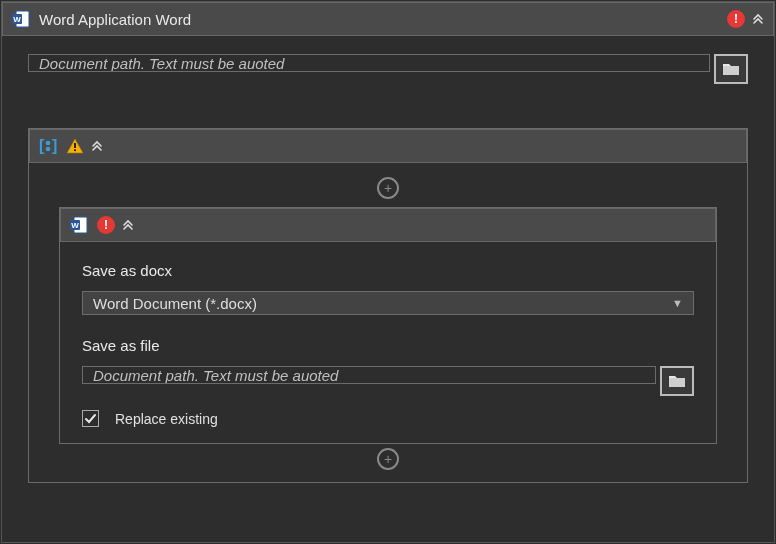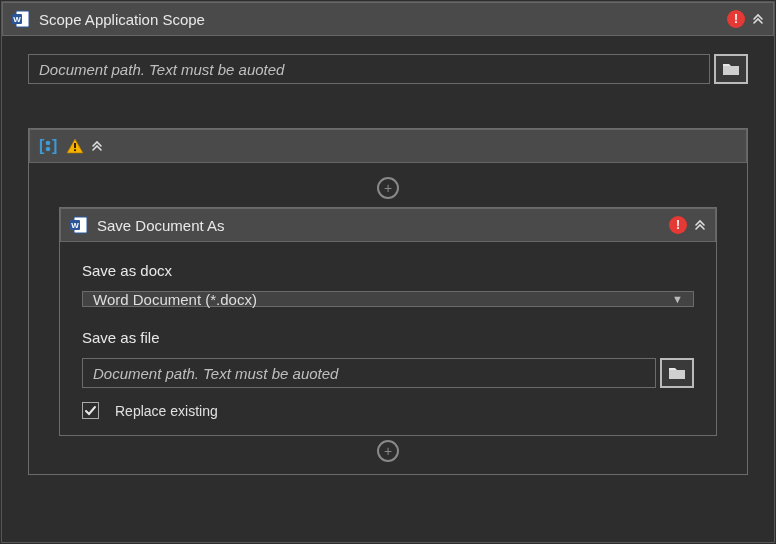--- a/index.html
+++ b/index.html
@@ -75,21 +75,21 @@
     display: flex;
     flex-direction: column;
   }
   .path-row {
     display: flex;
     align-items: stretch;
     gap: 4px;
   }
   .path-input {
     flex: 1;
-    height: 30px;
+    height: 18px;
     border: 1px solid #6b6b6b;
     background: #2d2d2d;
     color: #e0e0e0;
     font-style: italic;
     font-size: 15px;
     padding: 0 10px;
     outline: none;
   }
   .path-input::placeholder {
     color: #bfbfbf;
@@ -146,21 +146,21 @@
     flex-direction: column;
     gap: 10px;
   }
   .field-label {
     color: #e8e8e8;
     font-size: 15px;
     margin-bottom: 2px;
   }
   .dropdown {
     position: relative;
-    height: 16px;
+    height: 24px;
     border: 1px solid #6b6b6b;
     background: #434343;
     display: flex;
     align-items: center;
     padding: 0 10px;
     cursor: pointer;
   }
   .dropdown-text {
     flex: 1;
     font-size: 15px;
@@ -192,21 +192,21 @@
 
   <div class="activity-header">
     <span class="word-icon">
       <svg width="20" height="20" viewBox="0 0 20 20">
         <rect x="5" y="2" width="13" height="16" rx="1" fill="#fff"></rect>
         <rect x="5" y="2" width="13" height="16" rx="1" fill="none" stroke="#2b579a" stroke-width="1"></rect>
         <rect x="1" y="5" width="10" height="10" rx="1" fill="#2b579a"></rect>
         <text x="6" y="13" text-anchor="middle" font-size="8" font-weight="700" fill="#fff" font-family="Arial">W</text>
       </svg>
     </span>
-    <span class="activity-title">Scope Application Scope</span>
+    <span class="activity-title">Word Application Word</span>
     <span class="header-right">
       <span class="error-badge">!</span>
       <span class="collapse-chevrons">
         <svg width="14" height="14" viewBox="0 0 14 14" stroke="#ddd" stroke-width="1.6" fill="none" stroke-linecap="round">
           <path d="M3 7 L7 3 L11 7"></path>
             <path d="M3 11 L7 7 L11 11"></path>
         </svg>
       </span>
     </span>
   </div>
@@ -258,21 +258,20 @@
         <div class="inner-activity">
           <div class="activity-header">
             <span class="word-icon">
               <svg width="20" height="20" viewBox="0 0 20 20">
                 <rect x="5" y="2" width="13" height="16" rx="1" fill="#fff"></rect>
                 <rect x="5" y="2" width="13" height="16" rx="1" fill="none" stroke="#2b579a" stroke-width="1"></rect>
                 <rect x="1" y="5" width="10" height="10" rx="1" fill="#2b579a"></rect>
                 <text x="6" y="13" text-anchor="middle" font-size="8" font-weight="700" fill="#fff" font-family="Arial">W</text>
               </svg>
             </span>
-            <span class="activity-title">Save Document As</span>
             <span class="header-right">
               <span class="error-badge">!</span>
               <span class="collapse-chevrons">
                 <svg width="14" height="14" viewBox="0 0 14 14" stroke="#ddd" stroke-width="1.6" fill="none" stroke-linecap="round">
                   <path d="M3 7 L7 3 L11 7"></path>
                     <path d="M3 11 L7 7 L11 11"></path>
                 </svg>
               </span>
             </span>
           </div>

